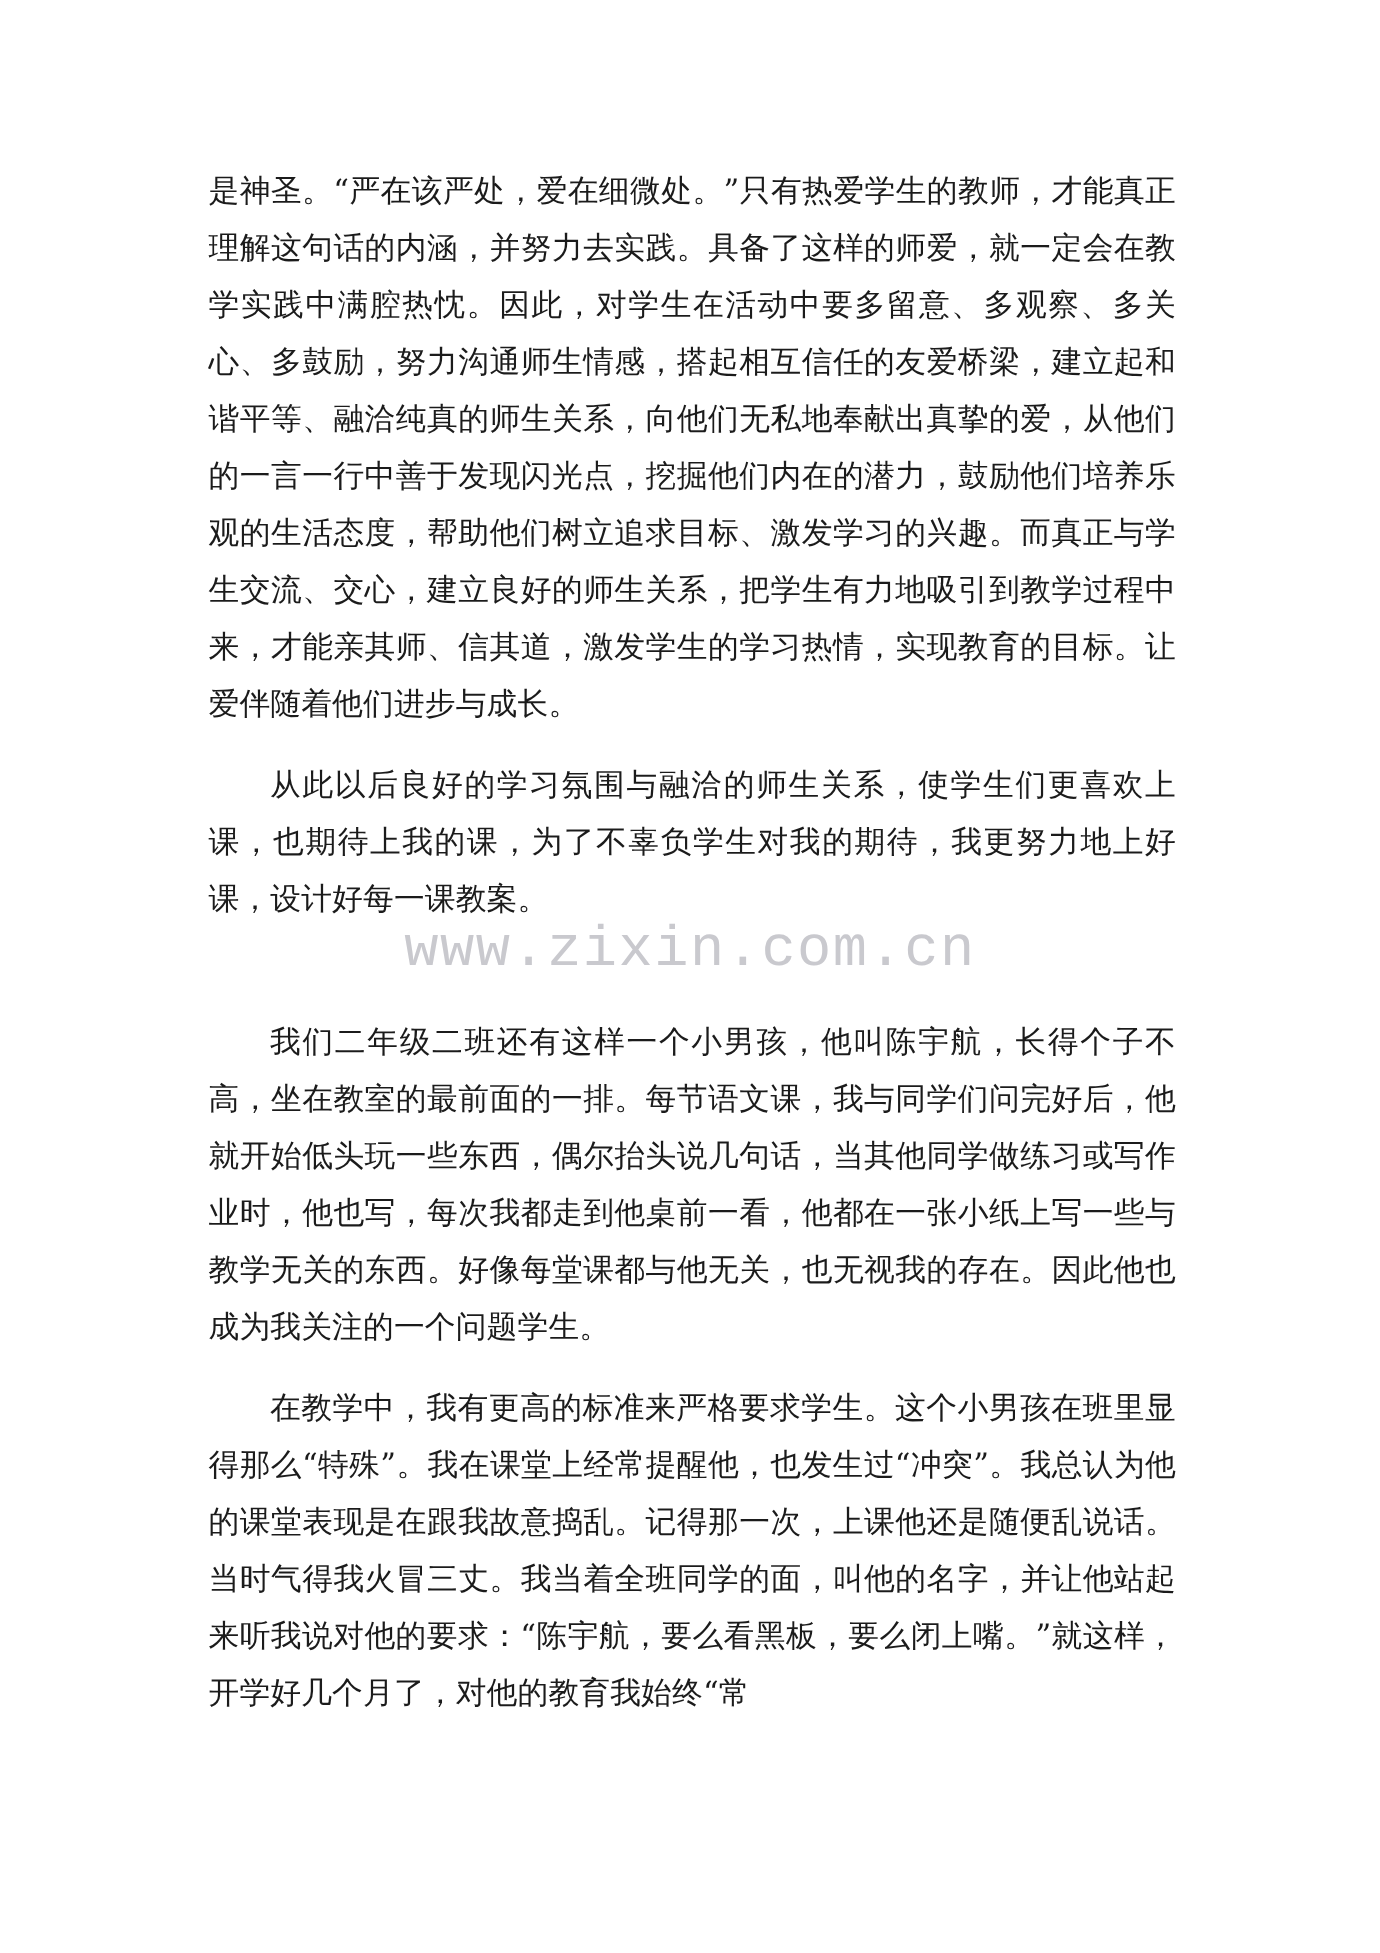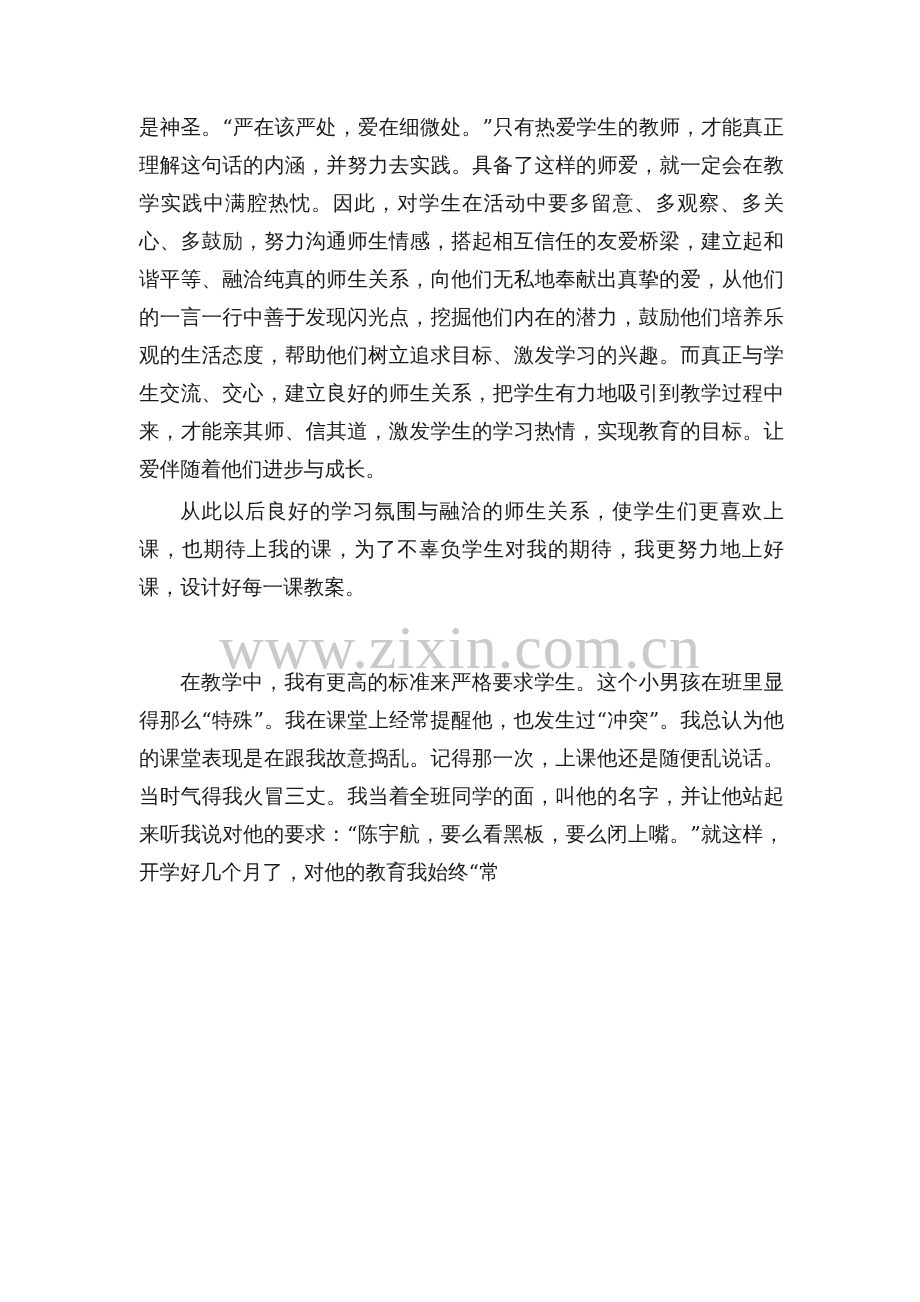--- a/index.html
+++ b/index.html
@@ -16,22 +16,22 @@
     height: 1302px;
     background: #ffffff;
     overflow: hidden;
   }
   .watermark {
     position: absolute;
     left: 0;
     top: 612px;
     width: 920px;
     text-align: center;
-    font-family: Liberation Serif, serif;
-    font-size: 62px;
+    font-family: Liberation Mono, monospace;
+    font-size: 38px;
     font-weight: 400;
     letter-spacing: 1px;
     color: #c9c9ce;
     white-space: nowrap;
     z-index: 1;
     pointer-events: none;
     user-select: none;
   }
   .content {
     position: absolute;
@@ -47,21 +47,21 @@
     color: #1b1b1b;
     text-align: justify;
     text-justify: inter-character;
     text-indent: 0;
     letter-spacing: 0.1px;
   }
   .para.indent {
     text-indent: 2em;
   }
   .para + .para {
-    margin-top: 4px;
+    margin-top: 16px;
   }
   .spacer-line {
     height: 38px;
   }
   .spacer-line-half {
     height: 19px;
   }
 </style>
 </head>
 <body>
@@ -73,17 +73,18 @@
   <div class="content">
 
     <p class="para">是神圣。“严在该严处，爱在细微处。”只有热爱学生的教师，才能真正理解这句话的内涵，并努力去实践。具备了这样的师爱，就一定会在教学实践中满腔热忱。因此，对学生在活动中要多留意、多观察、多关心、多鼓励，努力沟通师生情感，搭起相互信任的友爱桥梁，建立起和谐平等、融洽纯真的师生关系，向他们无私地奉献出真挚的爱，从他们的一言一行中善于发现闪光点，挖掘他们内在的潜力，鼓励他们培养乐观的生活态度，帮助他们树立追求目标、激发学习的兴趣。而真正与学生交流、交心，建立良好的师生关系，把学生有力地吸引到教学过程中来，才能亲其师、信其道，激发学生的学习热情，实现教育的目标。让爱伴随着他们进步与成长。</p>
 
     <p class="para indent">从此以后良好的学习氛围与融洽的师生关系，使学生们更喜欢上课，也期待上我的课，为了不辜负学生对我的期待，我更努力地上好课，设计好每一课教案。</p>
 
     <div class="spacer-line"></div>
     <div class="spacer-line-half"></div>
 
 
+    <p class="para indent">我们二年级二班还有这样一个小男孩，他叫陈宇航，长得个子不高，坐在教室的最前面的一排。每节语文课，我与同学们问完好后，他就开始低头玩一些东西，偶尔抬头说几句话，当其他同学做练习或写作业时，他也写，每次我都走到他桌前一看，他都在一张小纸上写一些与教学无关的东西。好像每堂课都与他无关，也无视我的存在。因此他也成为我关注的一个问题学生。</p>
 
     <p class="para indent">在教学中，我有更高的标准来严格要求学生。这个小男孩在班里显得那么“特殊”。我在课堂上经常提醒他，也发生过“冲突”。我总认为他的课堂表现是在跟我故意捣乱。记得那一次，上课他还是随便乱说话。当时气得我火冒三丈。我当着全班同学的面，叫他的名字，并让他站起来听我说对他的要求：“陈宇航，要么看黑板，要么闭上嘴。”就这样，开学好几个月了，对他的教育我始终“常</p>
 
   </div>
 </div>
 
 </body></html>

